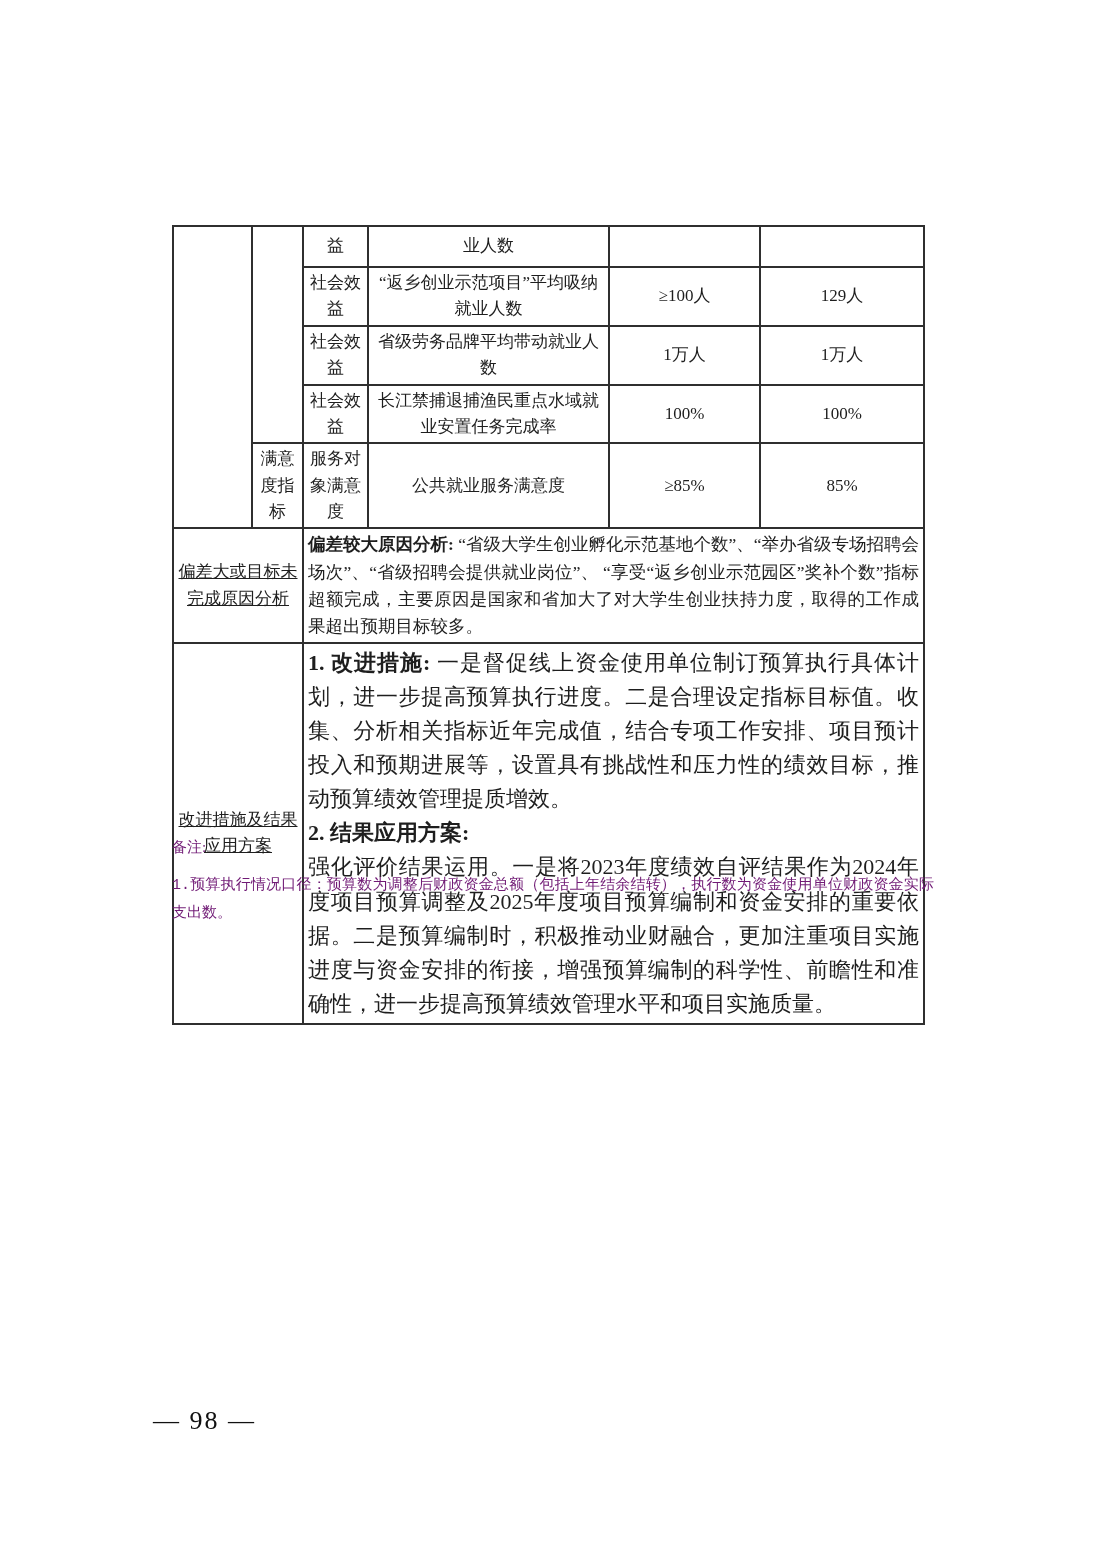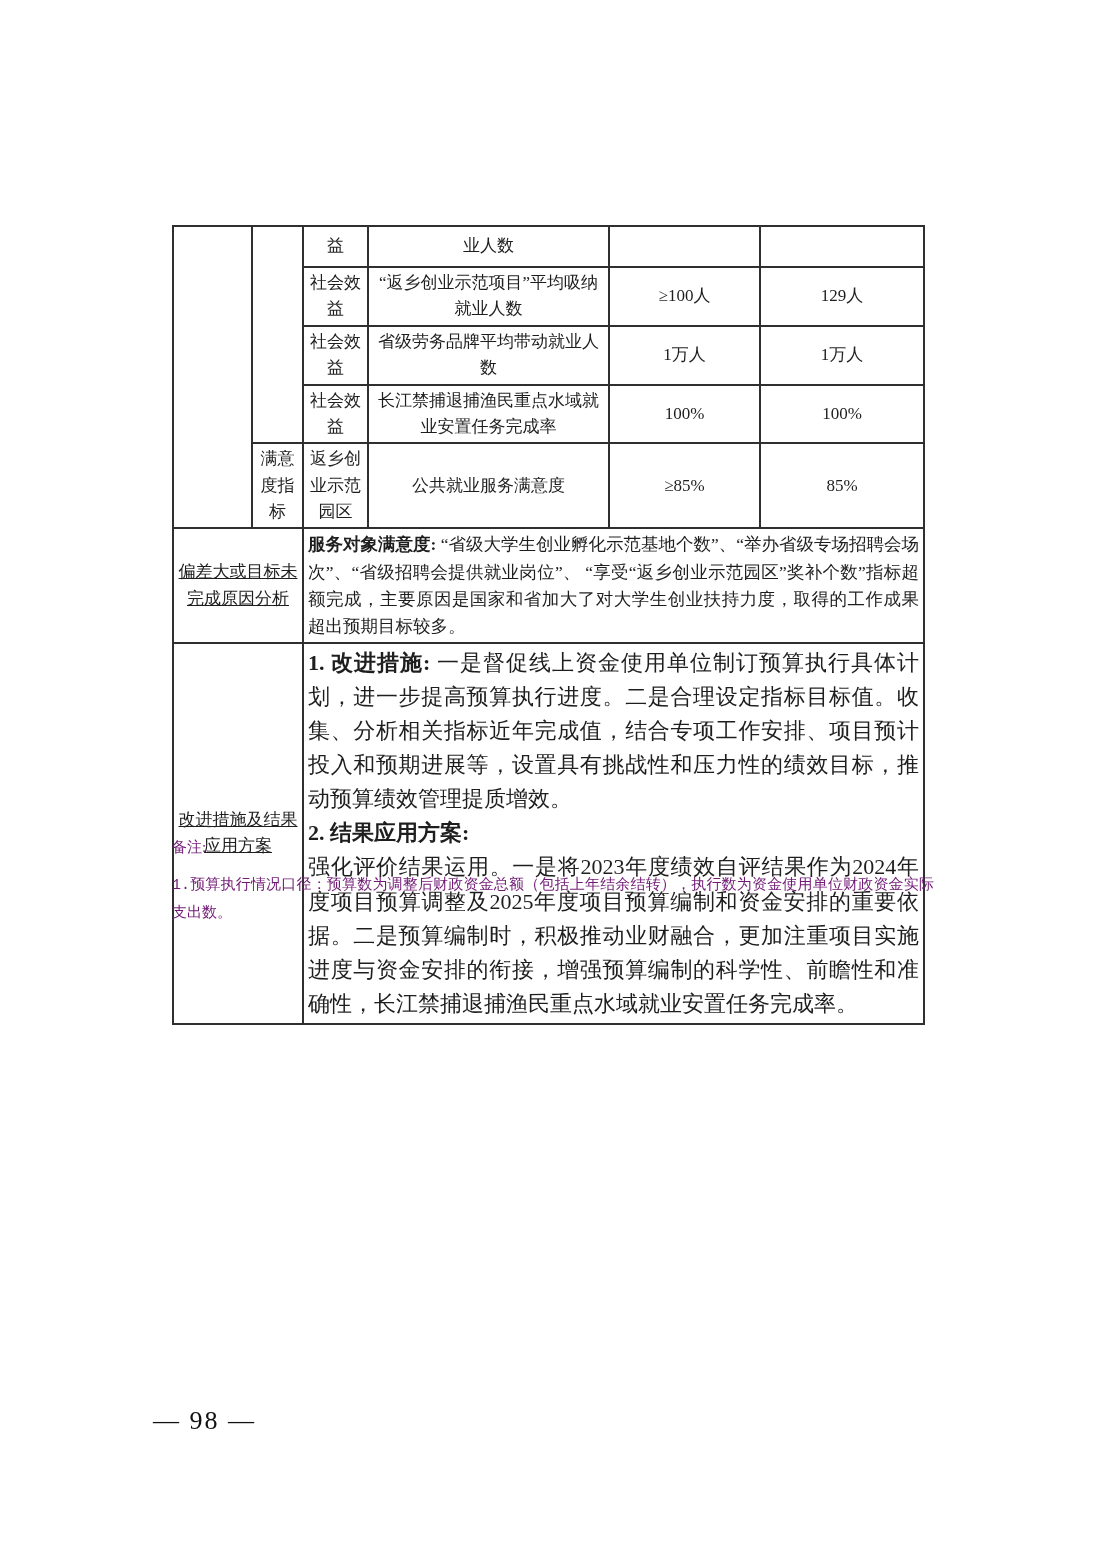--- a/index.html
+++ b/index.html
@@ -103,37 +103,37 @@
         <td>1万人</td>
       </tr>
       <tr style="height:54px">
         <td class="cat-cell">社会效益</td>
         <td class="ind-cell">长江禁捕退捕渔民重点水域就业安置任务完成率</td>
         <td>100%</td>
         <td>100%</td>
       </tr>
       <tr style="height:80px">
         <td class="cat-cell">满意度指标</td>
-        <td class="cat-cell">返乡创业示范园区</td>
+        <td class="cat-cell">服务对象满意度</td>
         <td class="ind-cell">公共就业服务满意度</td>
         <td>≥85%</td>
         <td>85%</td>
       </tr>
       <tr style="height:85px">
         <td colspan="2" class="label-cell">偏差大或目标未完成原因分析</td>
         <td colspan="4" class="content-cell">
-          <p><span class="bold-head">服务对象满意度: </span><span>“省级大学生创业孵化示范基地个数”、“举办省级专场招聘会场次”、“省级招聘会提供就业岗位”、 “享受“返乡创业示范园区”奖补个数”指标超额完成，主要原因是国家和省加大了对大学生创业扶持力度，取得的工作成果超出预期目标较多。</span></p>
+          <p><span class="bold-head">偏差较大原因分析: </span><span>“省级大学生创业孵化示范基地个数”、“举办省级专场招聘会场次”、“省级招聘会提供就业岗位”、 “享受“返乡创业示范园区”奖补个数”指标超额完成，主要原因是国家和省加大了对大学生创业扶持力度，取得的工作成果超出预期目标较多。</span></p>
         </td>
       </tr>
       <tr style="height:225px">
         <td colspan="2" class="label-cell">改进措施及结果应用方案</td>
         <td colspan="4" class="content-cell-tall">
           <p><span class="bold-head">1. 改进措施: </span><span>一是督促线上资金使用单位制订预算执行具体计划，进一步提高预算执行进度。二是合理设定指标目标值。收集、分析相关指标近年完成值，结合专项工作安排、项目预计投入和预期进展等，设置具有挑战性和压力性的绩效目标，推动预算绩效管理提质增效。</span></p>
           <p class="bold-head">2. 结果应用方案:</p>
-          <p>强化评价结果运用。一是将2023年度绩效自评结果作为2024年度项目预算调整及2025年度项目预算编制和资金安排的重要依据。二是预算编制时，积极推动业财融合，更加注重项目实施进度与资金安排的衔接，增强预算编制的科学性、前瞻性和准确性，长江禁捕退捕渔民重点水域就业安置任务完成率。</p>
+          <p>强化评价结果运用。一是将2023年度绩效自评结果作为2024年度项目预算调整及2025年度项目预算编制和资金安排的重要依据。二是预算编制时，积极推动业财融合，更加注重项目实施进度与资金安排的衔接，增强预算编制的科学性、前瞻性和准确性，进一步提高预算绩效管理水平和项目实施质量。</p>
         </td>
       </tr>
     </tbody>
   </table>
 
   <div class="notes">
     <p class="note-title">备注:</p>
     <p class="note-item">1.预算执行情况口径：预算数为调整后财政资金总额（包括上年结余结转），执行数为资金使用单位财政资金实际支出数。</p>
   </div>
 

